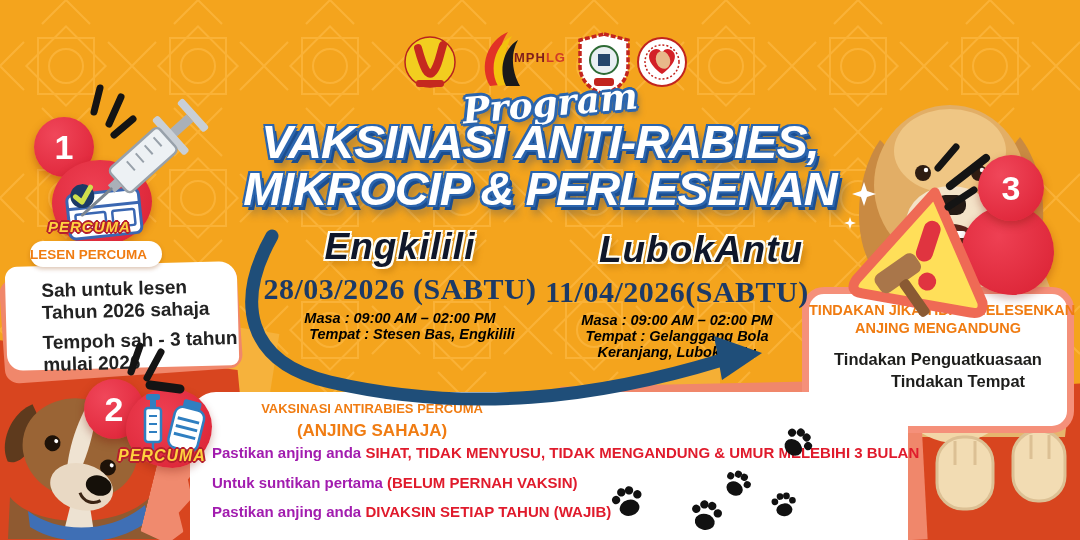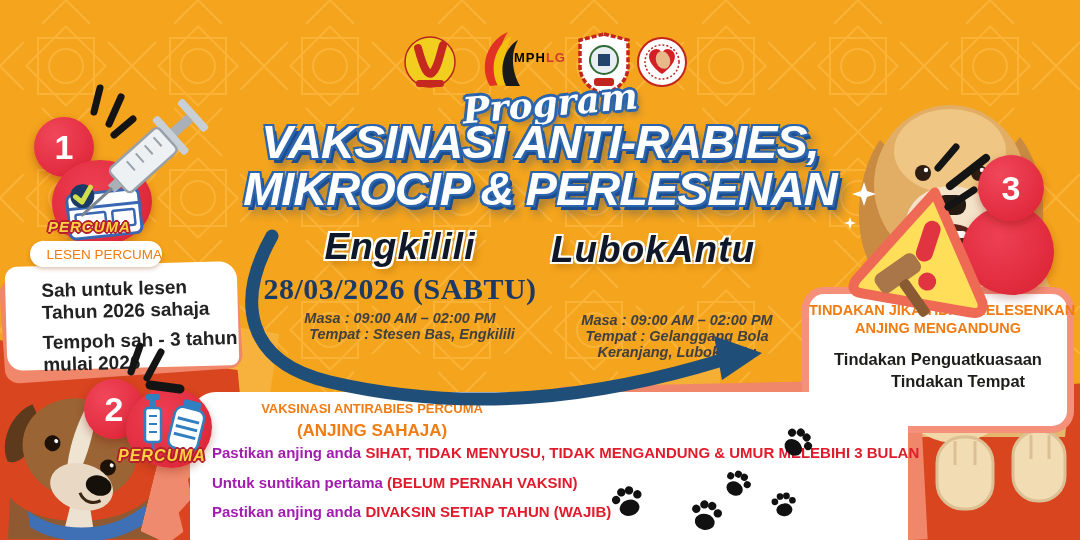--- a/index.html
+++ b/index.html
@@ -13,31 +13,31 @@
       4px 5px 0 #1C4E8F,7px 9px 8px rgba(30,60,110,.45);}
   .script{font-family:"DejaVu Serif",serif;font-style:italic;font-weight:bold;font-size:36px;color:#fff;
     text-align:center;
     text-shadow:-3px 0 0 #2B65AE,3px 0 0 #2B65AE,0 -3px 0 #2B65AE,0 3px 0 #2B65AE,
       -2px -2px 0 #2B65AE,2px 2px 0 #2B65AE,2px -2px 0 #2B65AE,-2px 2px 0 #2B65AE,3px 5px 6px rgba(30,60,110,.5);}
   
   .evname{color:#0f172a;font-weight:bold;font-style:italic;font-size:37px;letter-spacing:1px;text-align:center;
     text-shadow:-2px -2px 0 #FFFDF2,2px -2px 0 #FFFDF2,-2px 2px 0 #FFFDF2,2px 2px 0 #FFFDF2,4px 5px 6px rgba(140,80,0,.4);}
   .evdate{font-family:"Liberation Serif",serif;font-weight:bold;color:#1C3A66;font-size:30px;
     letter-spacing:.5px;text-align:center;white-space:nowrap;}
-  .evmeta{font-weight:bold;font-style:italic;color:#404040;font-size:14.5px;line-height:16px;text-align:center;}
+  .evmeta{font-weight:bold;font-style:italic;color:#000000;font-size:14.5px;line-height:16px;text-align:center;}
   
   .numcircle{background:radial-gradient(circle at 35% 30%,#F0475A,#DC1F33);border-radius:50%;color:#fff;
     font-weight:bold;display:flex;align-items:center;justify-content:center;font-size:34px;
     box-shadow:0 4px 8px rgba(120,20,10,.35);}
   .blob{background:radial-gradient(circle at 40% 35%,#EE4053,#D92032);box-shadow:0 4px 8px rgba(120,20,10,.3);}
   .percuma{color:#FFD23F;font-weight:bold;font-style:italic;font-size:15px;letter-spacing:1px;text-align:left;
     text-shadow:-2px 0 0 #B51F2E,2px 0 0 #B51F2E,0 -2px 0 #B51F2E,0 2px 0 #B51F2E,
       -1px -1px 0 #B51F2E,1px 1px 0 #B51F2E,-1px 1px 0 #B51F2E,1px -1px 0 #B51F2E;}
-  .pill{background:#fff;border-radius:15px;color:#F07C12;font-weight:normal;font-size:13.5px;
-    display:flex;align-items:center;justify-content:flex-end;box-shadow:0 2px 4px rgba(140,60,0,.3);}
+  .pill{background:#fff;border-radius:15px;color:#F07C12;font-weight:bold;font-size:13.5px;
+    display:flex;align-items:center;justify-content:flex-start;box-shadow:0 2px 4px rgba(140,60,0,.3);}
   
   .wbox{background:#fff;}
   .orange-head{color:#F07C12;font-weight:bold;text-align:center;white-space:nowrap;}
   .black-line{color:#1D1D1B;font-weight:bold;}
   .bline{position:absolute;font-size:15px;font-weight:bold;white-space:nowrap;}
   .bline .b{color:#a21caf;} .bline .r{color:#E01B2C;}
   .p1text{color:#222;font-weight:bold;font-size:19px;line-height:22px;margin:0 0 8px 0;}
 </style>
 </head>
 <body>
@@ -169,35 +169,36 @@
       <rect x="194" y="50" width="20" height="8" rx="3" fill="#C2241E"></rect>
     </g>
     <g>
       <circle cx="262" cy="34" r="24" fill="#fff" stroke="#C2241E" stroke-width="2"></circle>
       <circle cx="262" cy="34" r="17" fill="none" stroke="#C2241E" stroke-width="1.5" stroke-dasharray="2 2"></circle>
       <path d="M262,46 C248,36 246,26 253,22 C258,19 262,23 262,27 C262,23 266,19 271,22 C278,26 276,36 262,46 Z" fill="#D32027"></path>
       <ellipse cx="263" cy="32" rx="7" ry="9" fill="#E8B88A" transform="rotate(-20 263 32)"></ellipse>
     </g>
   </svg>
   <div class="abs" style="left:514px;top:50px;z-index:6;font-size:13px;font-weight:bold;letter-spacing:1px;">
-    <span style="color:#000000;">MPH</span><span style="color:#D03A28;">LG</span>
+    <span style="color:#7f1d1d;">MPH</span><span style="color:#D03A28;">LG</span>
   </div>
 
   <div class="abs script" style="left:440px;top:82px;width:220px;z-index:6;transform:rotate(-5deg);">Program</div>
   <div class="abs title-line" style="left:140px;top:114px;width:800px;z-index:6;">VAKSINASI ANTI-RABIES,</div>
   <div class="abs title-line" style="left:140px;top:161px;width:800px;z-index:6;">MIKROCIP &amp; PERLESENAN</div>
 
   <div class="abs evname" style="left:285px;top:226px;width:230px;z-index:6;">Engkilili</div>
   <div class="abs evdate" style="left:252px;top:272px;width:296px;z-index:6;">28/03/2026 (SABTU)</div>
   <div class="abs evmeta" style="left:252px;top:310px;width:296px;z-index:6;">Masa : 09:00 AM – 02:00 PM</div>
   <div class="abs evmeta" style="left:252px;top:326px;width:296px;z-index:6;margin-left:12px;">
     <span style="display:block">Tempat : Stesen Bas, Engkilili</span>
   </div>
 
-  <div class="abs evname" style="left:528px;top:229px;width:250px;z-index:6;">LubokAntu</div>
+  <div class="abs evname" style="left:576px;top:229px;width:250px;z-index:6;">LubokAntu</div>
+  <div class="abs evdate" style="left:540px;top:275px;width:274px;z-index:6;">11/04/2026(SABTU)</div>
   <div class="abs evmeta" style="left:540px;top:312px;width:274px;z-index:6;">Masa : 09:00 AM – 02:00 PM</div>
   <div class="abs evmeta" style="left:540px;top:328px;width:274px;z-index:6;">
     <span style="display:block">Tempat : Gelanggang Bola</span>
     <span style="display:block">Keranjang, Lubok Antu</span>
   </div>
 
   <div class="abs wbox" style="left:802px;top:287px;width:272px;height:146px;border:7px solid #F5907A;border-radius:22px;z-index:5;box-sizing:border-box;">
     <div class="abs orange-head" style="left:0;top:8px;width:258px;font-size:14.5px;">TINDAKAN JIKA TIDAK MELESENKAN</div>
     <div class="abs orange-head" style="left:0;top:26px;width:258px;font-size:14.5px;">ANJING MENGANDUNG</div>
     <div class="abs black-line" style="left:0;top:56px;width:258px;font-size:16.5px;text-align:center;">Tindakan Penguatkuasaan</div>

